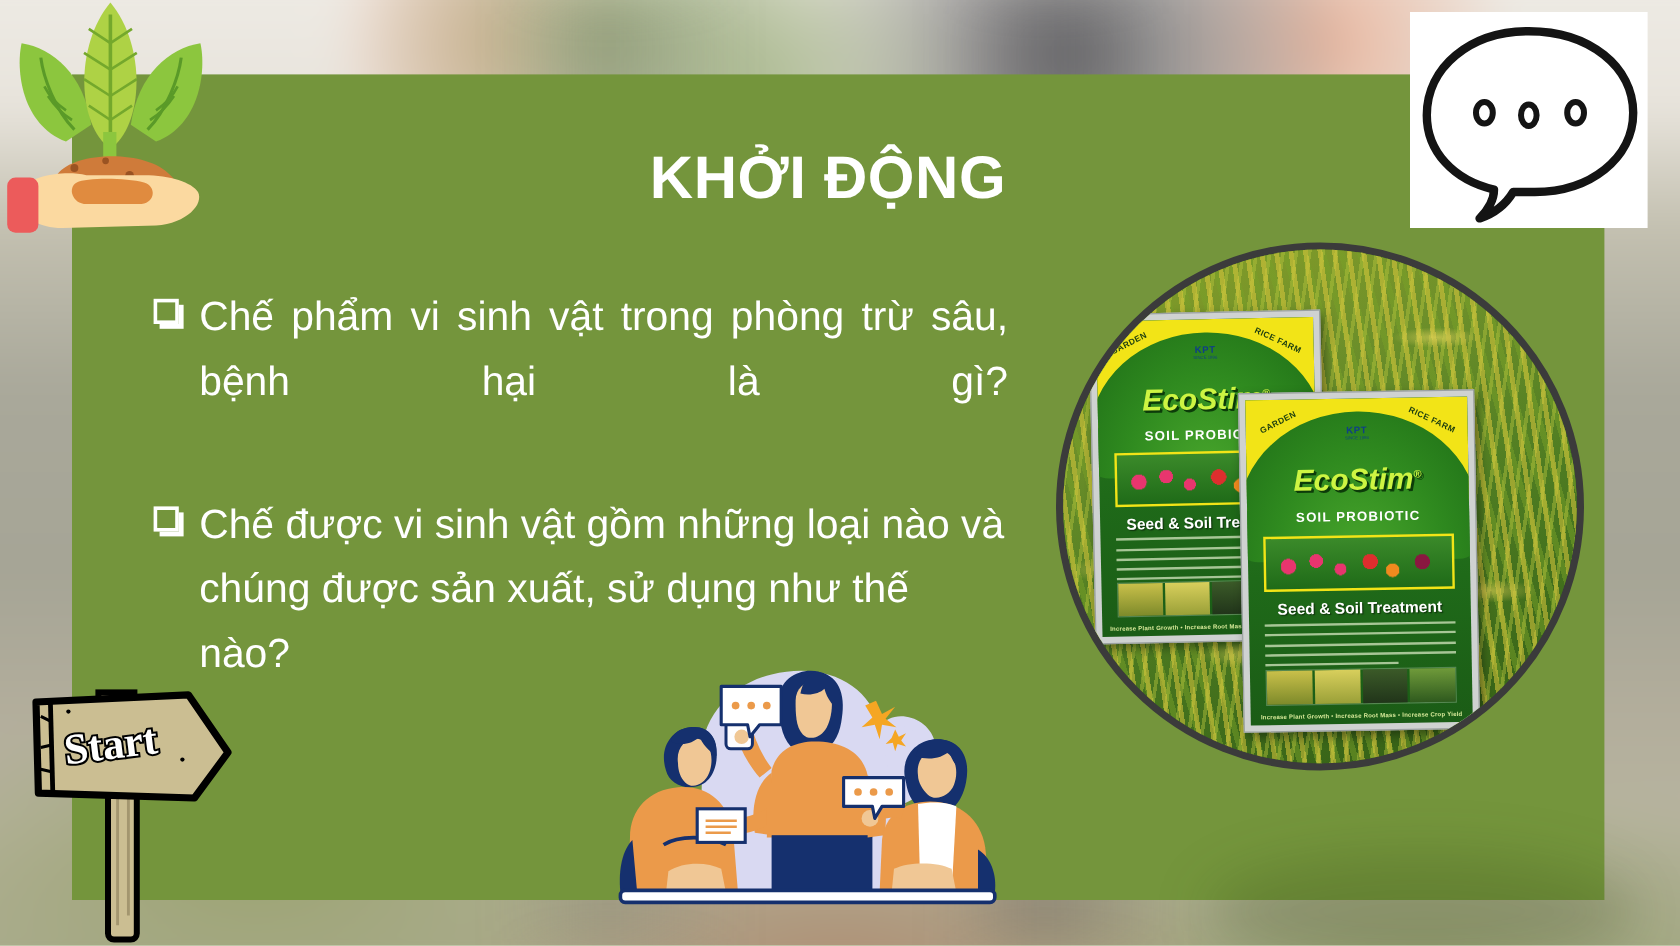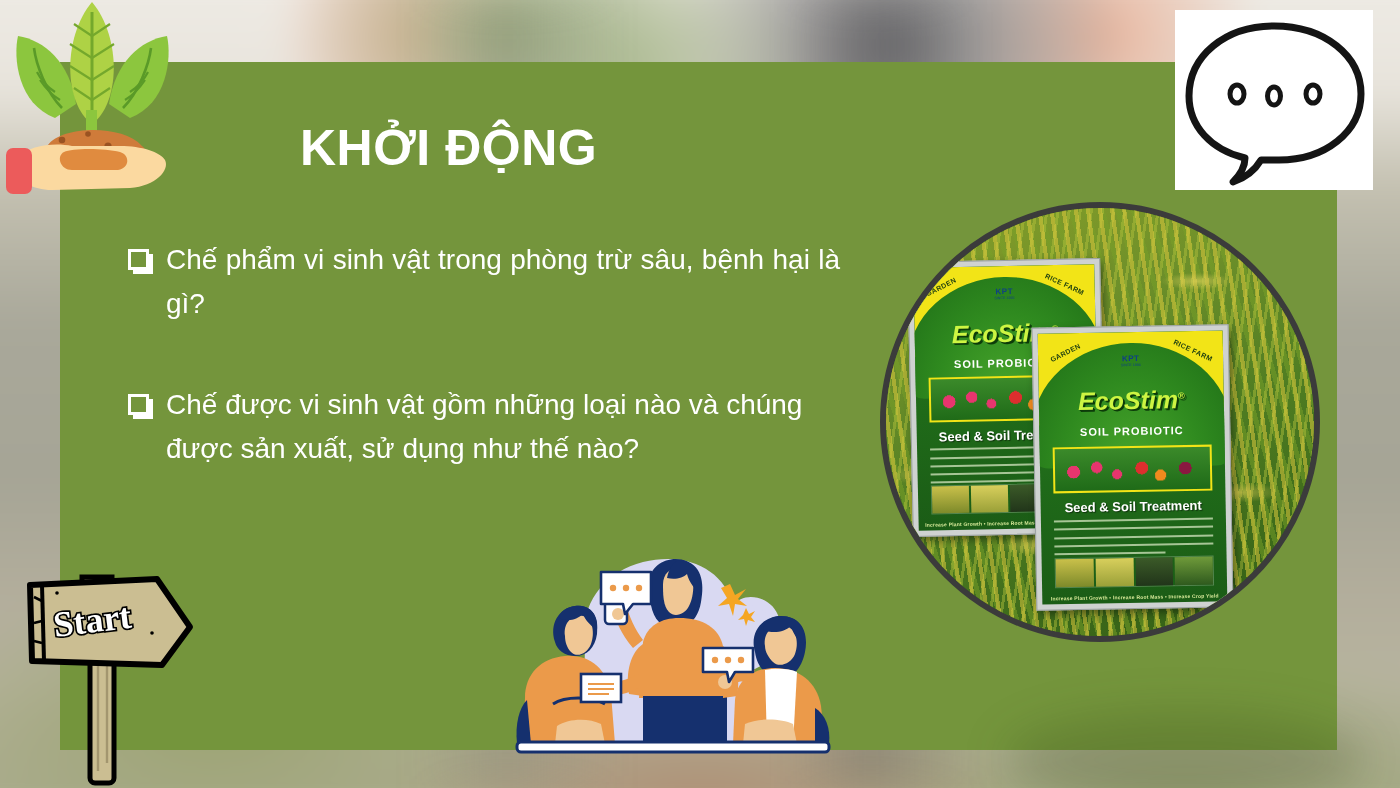--- a/index.html
+++ b/index.html
@@ -59,21 +59,21 @@
     border-radius:50%;
     background:rgba(40,55,15,.20);
     filter:blur(22px);
   }
 
   
   .title {
     position:absolute;
     left:300px; top:122px;
     width:780px;
-    text-align:left;
+    text-align:center;
     color:#ffffff;
     font-size:50px;
     font-weight:bold;
     letter-spacing:.5px;
     line-height:1.05;
     white-space:nowrap;
   }
 
   
   .bullets {
@@ -99,21 +99,21 @@
   }
   .bullet-mark .sq-front {
     position:absolute; left:0; top:0;
     width:21px; height:21px;
     border:3px solid #ffffff;
     background:#74953c;
   }
   .bullet-text {
     flex:1 1 auto;
     color:#ffffff;
-    font-size:28px;
+    font-size:34px;
     line-height:1.58;
     padding-left:12px;
     font-weight:400;
   }
   .bullet-text.justify { text-align:justify; }
   .bullet-text.justify::after { content:""; display:inline-block; width:100%; }
 
   
   .product-circle {
     position:absolute;

